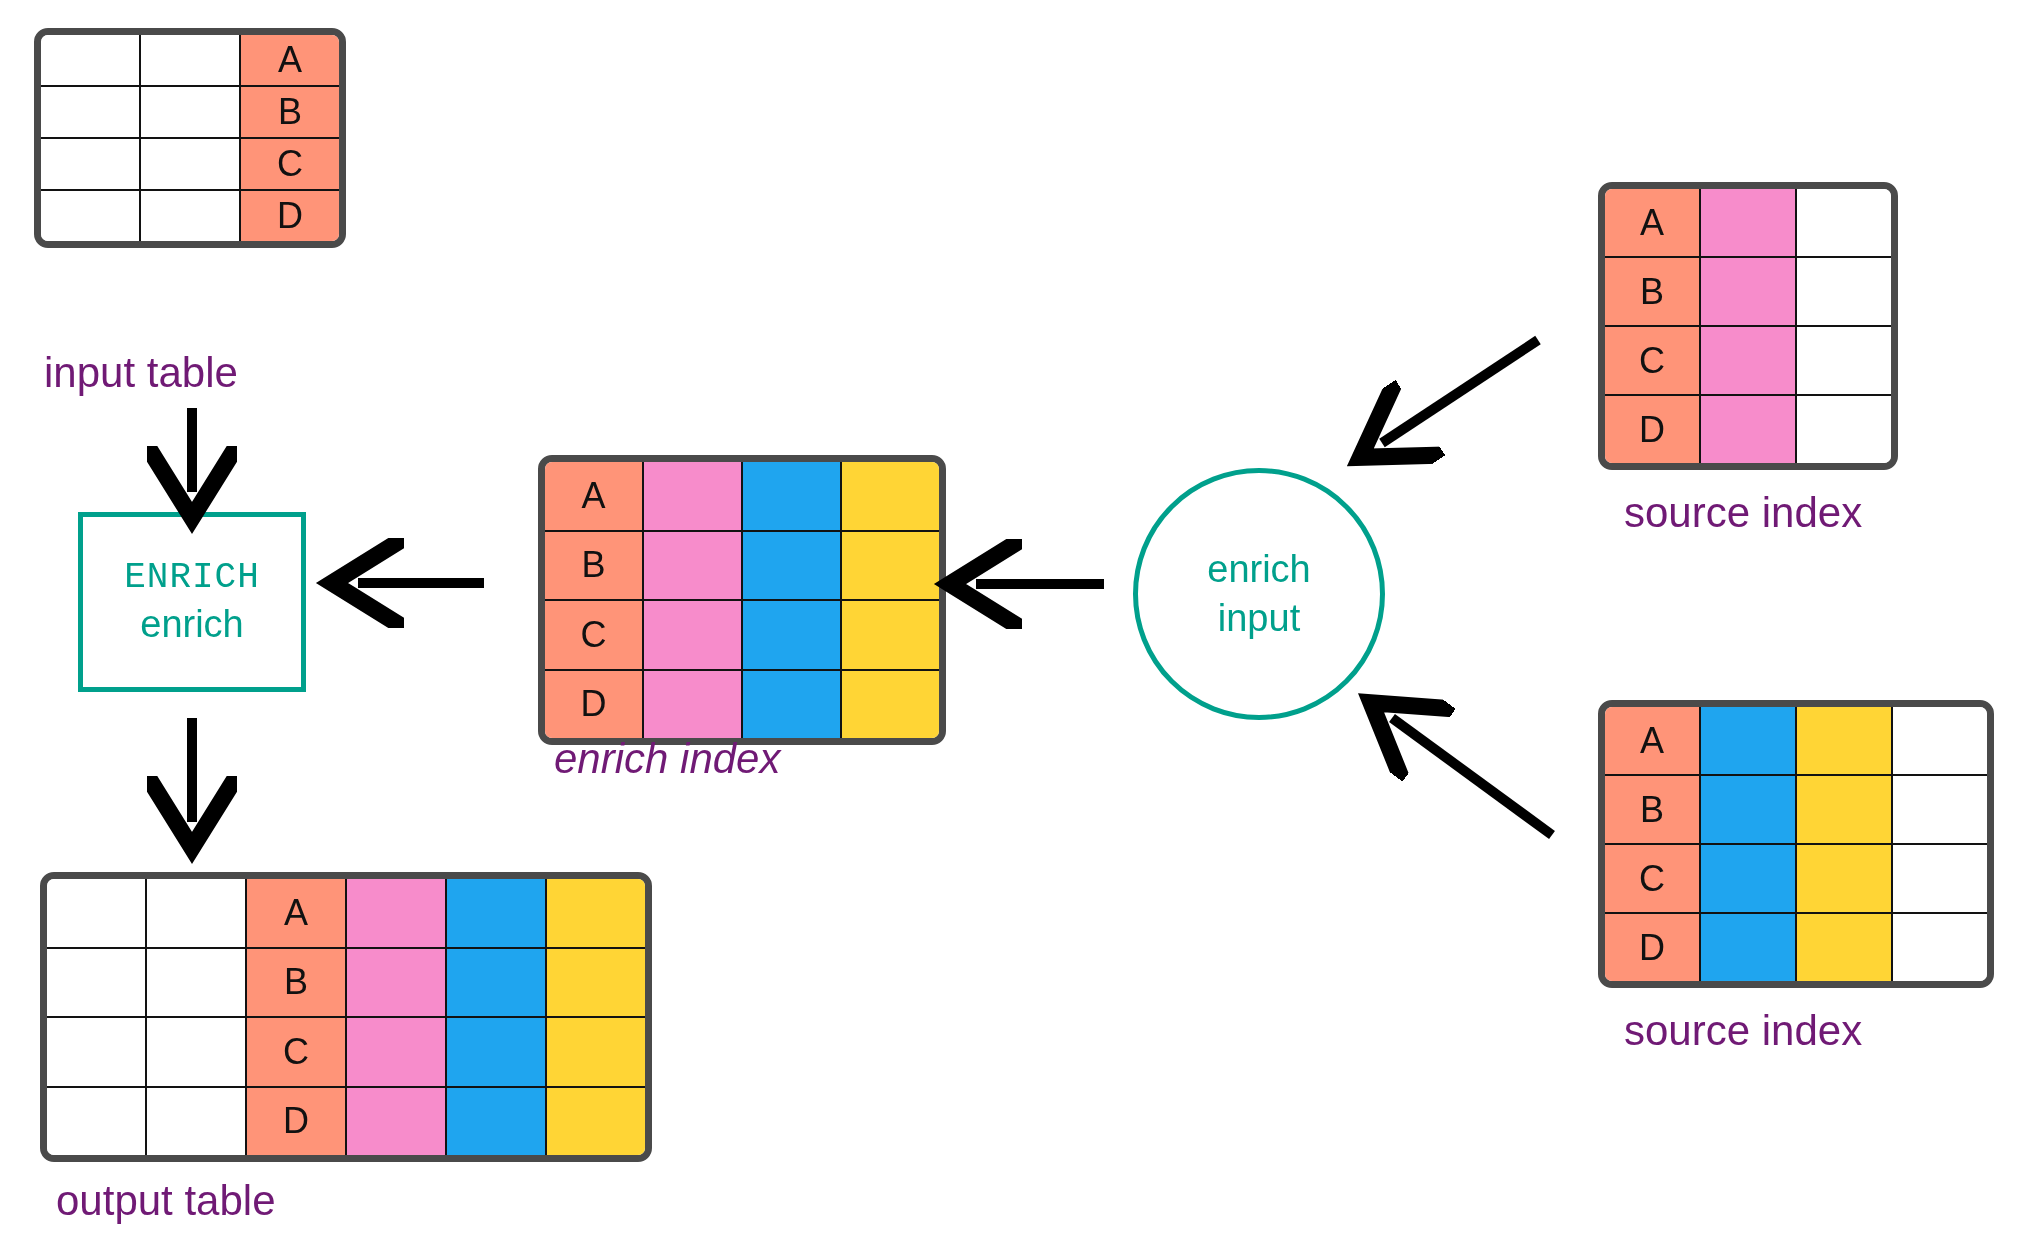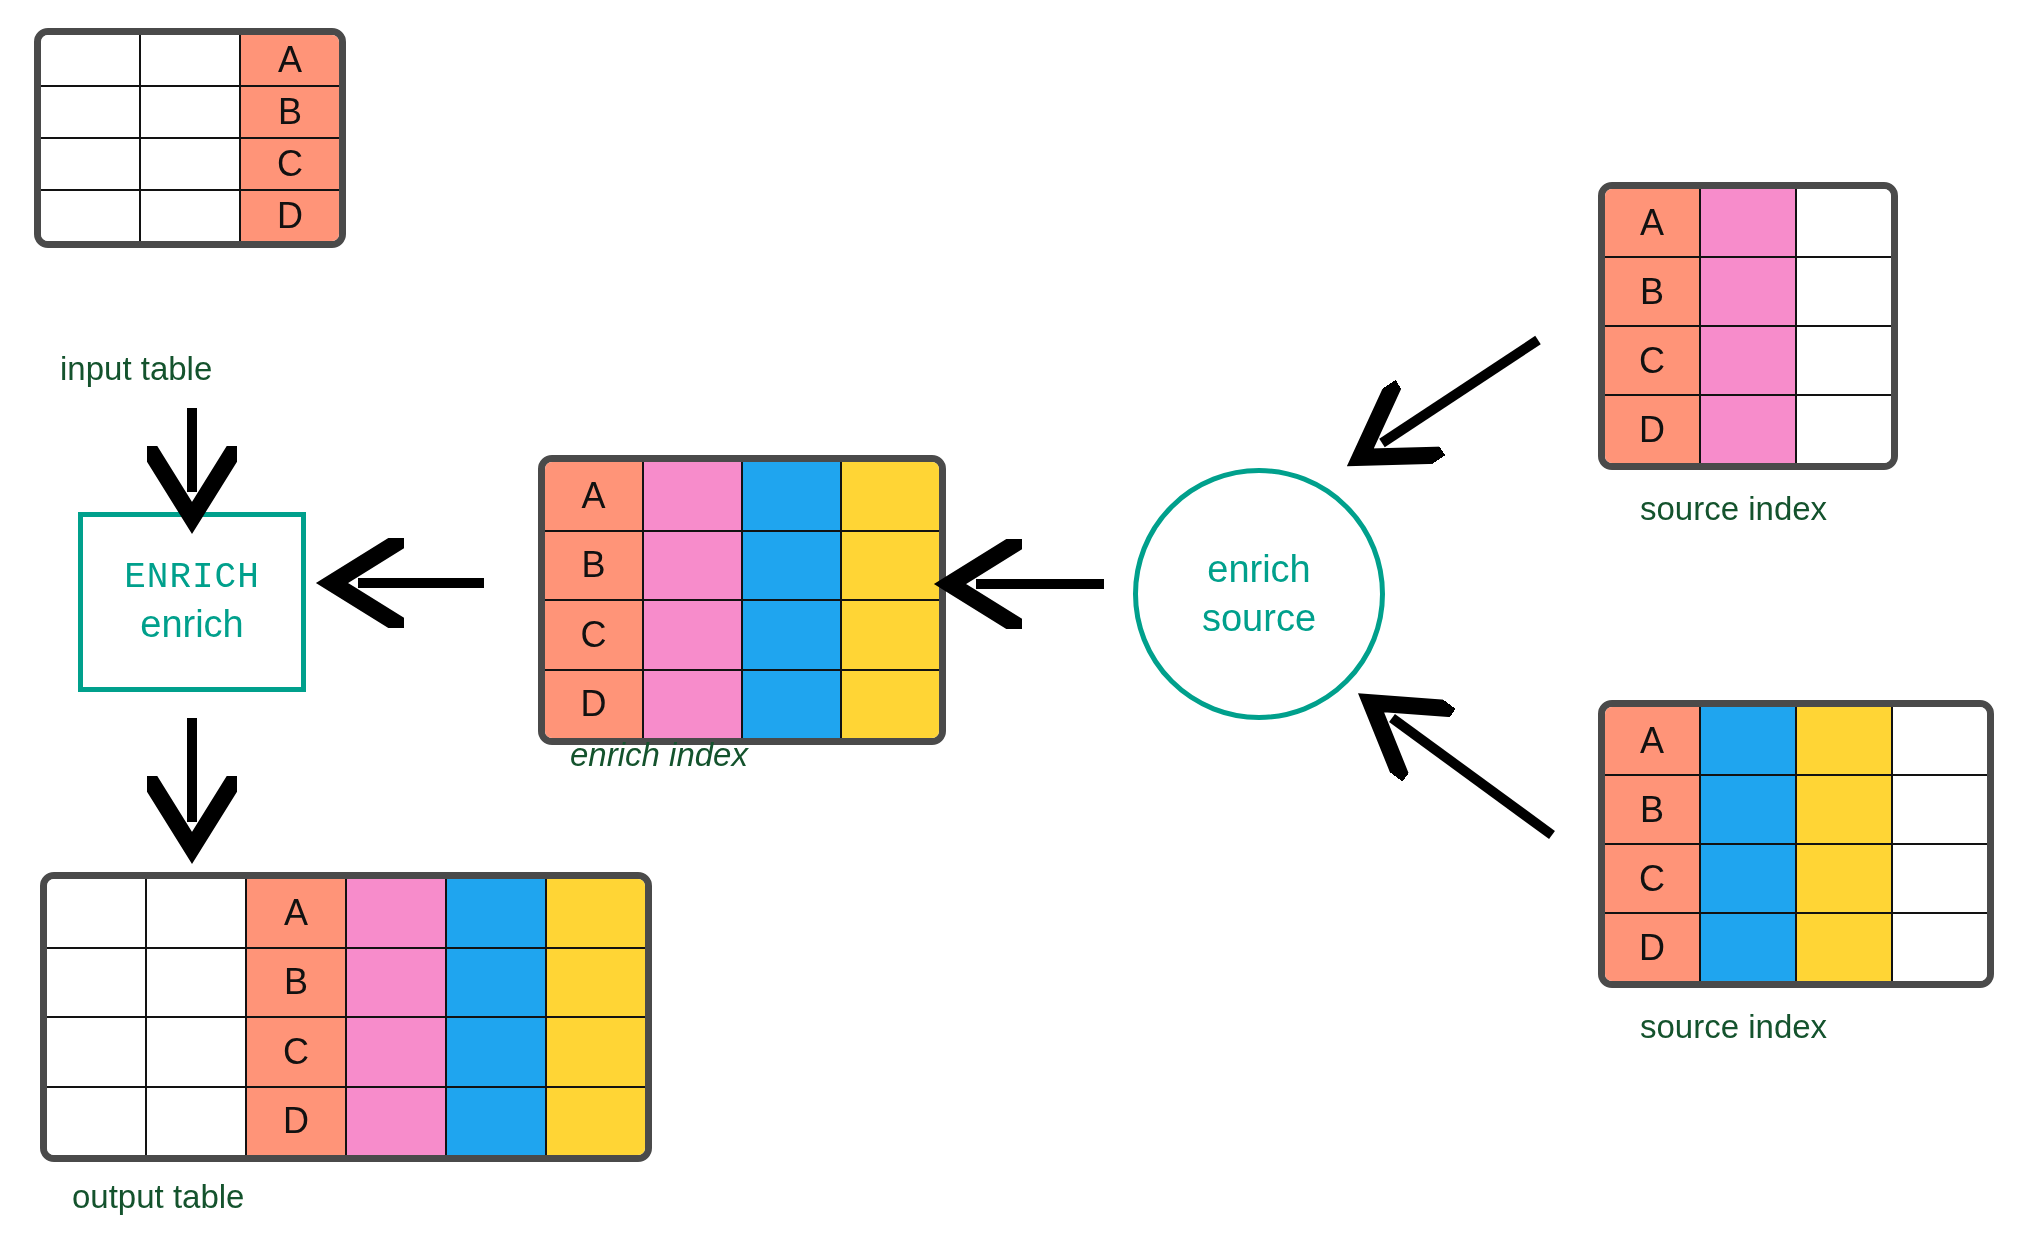--- a/index.html
+++ b/index.html
@@ -48,25 +48,24 @@
 
   .c-white  { background: #ffffff; }
   .c-orange { background: #ff9478; }
   .c-pink   { background: #f78ccb; }
   .c-blue   { background: #1fa5ef; }
   .c-yellow { background: #ffd535; }
 
   
   .caption {
     position: absolute;
-    font-size: 33px;
-    color: #14532d;
+    font-size: 42px;
+    color: #701a75;
     white-space: nowrap;
     line-height: 1;
-    margin-left: 16px;
   }
 
   
   #enrich-command-box {
     position: absolute;
     box-sizing: border-box;
     border: 5px solid #00a08c;
     background: #ffffff;
     display: flex;
     flex-direction: column;
@@ -171,21 +170,21 @@
       <div class="tcell c-orange" style="flex: 1 1 0px;">D</div>
       <div class="tcell c-pink" style="flex: 1 1 0px;"></div>
       <div class="tcell c-blue" style="flex: 1 1 0px;"></div>
       <div class="tcell c-yellow" style="flex: 1 1 0px;"></div>
     </div>
   </div>
 <div class="caption" style="left:554px; top:738px;font-style:italic;">enrich index</div>
 
 <div id="enrich-policy-circle" style="left:1133px; top:468px; width:252px; height:252px;">
   <div class="pline">enrich</div>
-  <div class="pline">source</div>
+  <div class="pline">input</div>
 </div>
 
 <div class="tbl" id="source-index-top" style="left:1598px; top:182px; width:300px; height:288px;">
     <div class="trow">
       <div class="tcell c-orange" style="flex: 1 1 0px;">A</div>
       <div class="tcell c-pink" style="flex: 1 1 0px;"></div>
       <div class="tcell c-white" style="flex: 1 1 0px;"></div>
     </div>
     <div class="trow">
       <div class="tcell c-orange" style="flex: 1 1 0px;">B</div>

